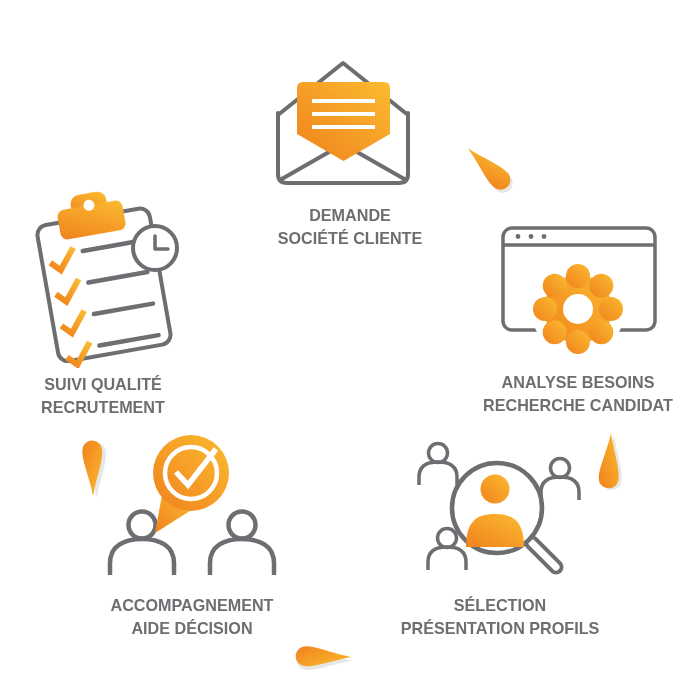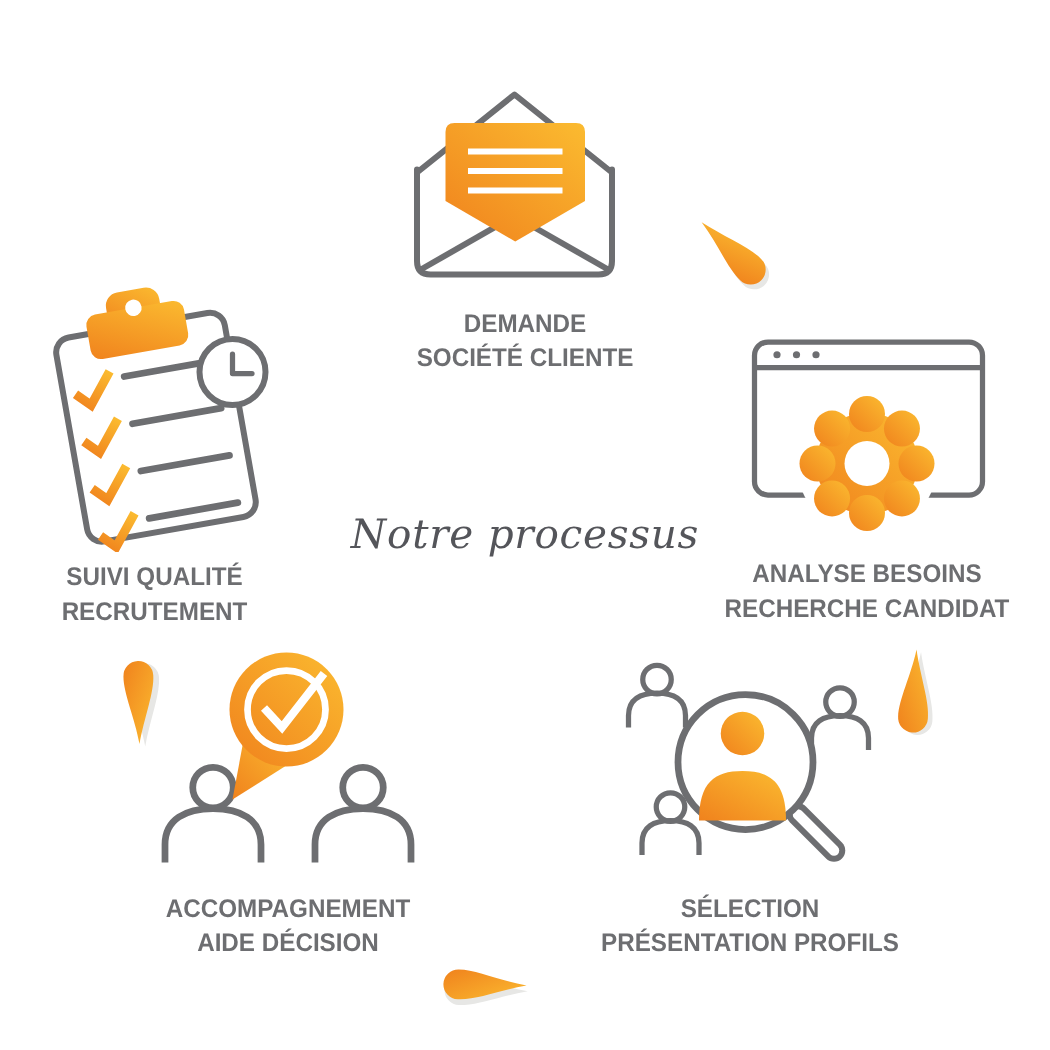--- a/index.html
+++ b/index.html
@@ -141,21 +141,20 @@
     </svg>
   </div>
   <div class="abs" style="left:309px;top:622px;width:26px;height:70px;transform:rotate(90deg)">
     <svg width="26" height="70" viewBox="0 0 34 78">
       <path d="M17 1 C21 24 30 46 29 61 A13 13 0 1 1 3 60 C3 45 13 24 17 1 Z" transform="translate(5,-1)" fill="#E7E7E5"></path>
       <path d="M17 1 C21 24 30 46 29 61 A13 13 0 1 1 3 60 C3 45 13 24 17 1 Z" fill="url(#og)"></path>
     </svg>
   </div>
 
   <div class="title" style="left:198px;top:335px;width:304px">
-    <span>Notre processus</span>
   </div>
 
   <div class="step-label" style="left:230px;top:204px;width:240px">
     <div>DEMANDE</div>
     <div>SOCIÉTÉ CLIENTE</div>
   </div>
   <div class="step-label" style="left:458px;top:371px;width:240px">
     <div>ANALYSE BESOINS</div>
     <div>RECHERCHE CANDIDAT</div>
   </div>

